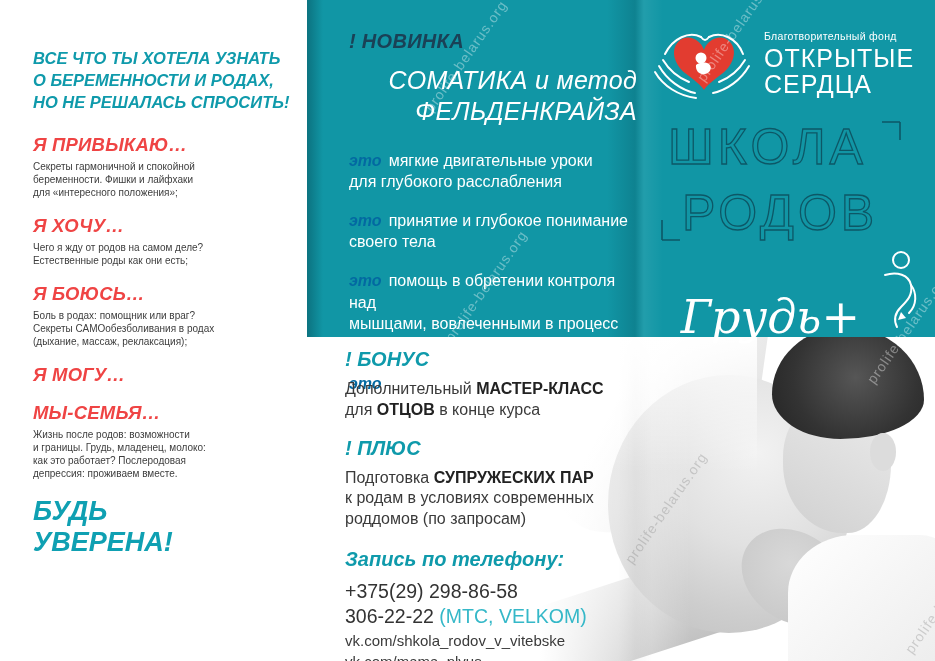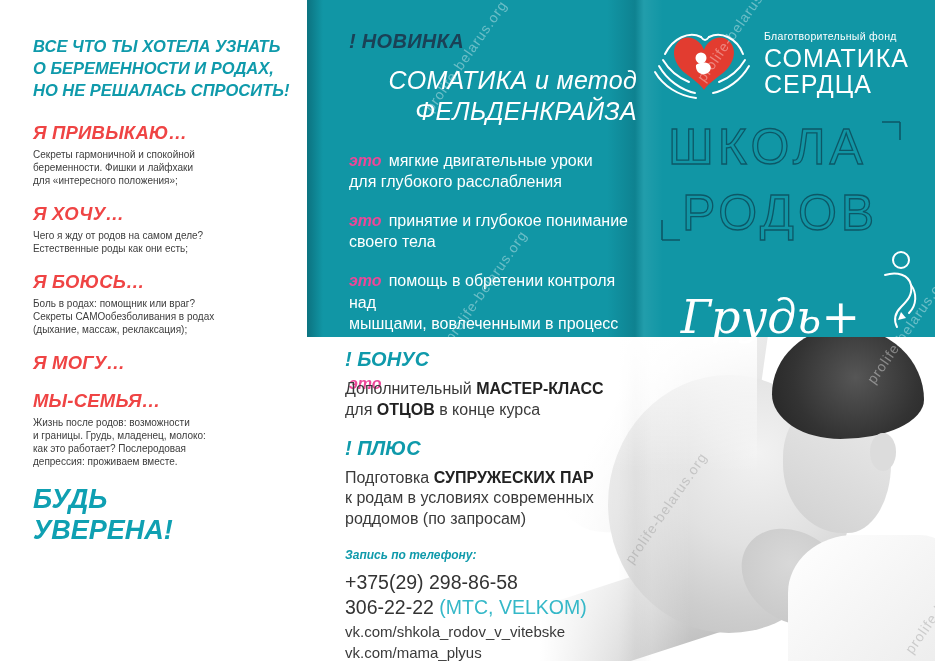--- a/index.html
+++ b/index.html
@@ -2,47 +2,47 @@
 <html><head>
 <meta charset="utf-8">
 <style>
   html,body{margin:0;padding:0;background:#fff;font-family:"Liberation Sans",sans-serif;}
   .page{position:relative;width:935px;height:661px;overflow:hidden;background:#fff;}
 
   
   .panel-left{position:absolute;left:0;top:0;width:307px;height:661px;background:#fff;
               box-sizing:border-box;padding:36px 12px 0 33px;z-index:2;}
   .intro{color:#0f9aab;font-weight:bold;font-style:italic;font-size:16.5px;line-height:1.33;
-         white-space:pre-line;margin:0 0 20px;}
+         white-space:pre-line;margin:12px 0 20px;}
   .sec-title{color:#ef4444;font-weight:bold;font-style:italic;font-size:18.5px;margin:16px 0 4px;letter-spacing:.2px;}
   .sec-body{color:#3d3d3d;font-size:10px;line-height:1.3;margin:0 0 10px;white-space:pre-line;}
   .closing{color:#0fa0b2;font-weight:bold;font-style:italic;font-size:27px;line-height:1.15;
            white-space:pre-line;margin:16px 0 0;}
 
   
   .teal-band{position:absolute;left:307px;top:0;width:628px;height:337px;background:#1196a5;z-index:1;}
   .band-fold-left{position:absolute;left:0;top:0;width:16px;height:100%;
         background:linear-gradient(to right,rgba(0,40,50,.32),rgba(0,40,50,0));}
   .band-fold-mid{position:absolute;left:300px;top:0;width:56px;height:100%;
         background:linear-gradient(to right,rgba(0,40,50,0),rgba(0,40,50,.18) 50%,rgba(255,255,255,.07) 66%,rgba(255,255,255,0));}
 
   .middle-top{position:absolute;left:349px;top:30px;width:288px;z-index:3;}
   .novelty{color:#1a4156;font-weight:bold;font-style:italic;font-size:20px;margin:0 0 12px;letter-spacing:.3px;}
   .somatic-title{color:#fff;font-style:italic;font-weight:400;font-size:25px;line-height:1.22;
                  white-space:pre-line;margin:0 0 24px;letter-spacing:.3px;text-align:right;}
   .bullet{margin:0 0 18px;font-size:16px;line-height:1.32;color:#fff;}
-  .bullet .pfx{color:#ec4899;font-weight:bold;font-style:italic;margin-right:7px;}
+  .bullet .pfx{color:#0369a1;font-weight:bold;font-style:italic;margin-right:7px;}
   .bullet .txt{white-space:pre-line;text-align:right;}
 
   
   .middle-bottom{position:absolute;left:345px;top:348px;width:305px;z-index:4;}
   .mb-label{color:#0f9aab;font-weight:bold;font-style:italic;font-size:20px;margin:0 0 8px;}
   .mb-text{color:#3a3a3a;font-size:16px;line-height:1.3;margin:0 0 16px;}
   .mb-text b{color:#222;}
-  .contact-label{color:#0f9aab;font-weight:bold;font-style:italic;font-size:12px;margin:18px 0 8px;}
+  .contact-label{color:#0f9aab;font-weight:bold;font-style:italic;font-size:20px;margin:18px 0 8px;}
   .phone{color:#333;font-size:19.5px;line-height:1.3;margin:0;}
   .phone .note{color:#35b8c8;}
   .vk{color:#3a3a3a;font-size:15px;line-height:1.45;margin:0;}
 
   
   .right-top{position:absolute;left:630px;top:0;width:305px;height:337px;z-index:3;}
   .logo-row{position:absolute;left:18px;top:18px;display:flex;}
   .logo-text{margin-left:4px;padding-top:12px;}
   .fund-type{color:#fff;font-size:10.5px;letter-spacing:.3px;margin:0 0 3px;font-weight:400;}
   .fund-name{color:#fff;font-size:25px;line-height:1.05;font-weight:300;letter-spacing:1px;margin:0;}
@@ -183,21 +183,21 @@
           <path d="M14 42 C20 52 30 60 40 64"></path>
           <path d="M100 48 C92 62 78 72 64 75"></path>
           <path d="M96 42 C90 52 80 60 70 64"></path>
         </g>
         <path d="M55 32 C51 20 37 15 29 24 C21 33 26 47 36 55 C44 61 52 67 55 72 C58 67 66 61 74 55 C84 47 89 33 81 24 C73 15 59 20 55 32 Z" fill="#e23c30"></path>
         <circle cx="52" cy="40" r="5.5" fill="#ffffff"></circle>
         <path d="M47 47 C46 55 54 59 60 54 C63 51 62 46 58 45 C54 44 49 45 47 47 Z" fill="#ffffff"></path>
       </svg>
       <div class="logo-text">
         <p class="fund-type">Благотворительный фонд</p>
-        <p class="fund-name">СОМАТИКА</p>
+        <p class="fund-name">ОТКРЫТЫЕ</p>
         <p class="fund-name">СЕРДЦА</p>
       </div>
     </div>
 
     <svg class="school" width="254" height="132" viewBox="0 0 254 132">
       <text x="12" y="48" font-family="Liberation Sans, sans-serif" font-size="50" letter-spacing="4" fill="none" stroke="#0d5766" stroke-width="1.3">ШКОЛА</text>
       <text x="26" y="114" font-family="Liberation Sans, sans-serif" font-size="50" letter-spacing="4" fill="none" stroke="#0d5766" stroke-width="1.3">РОДОВ</text>
       <path d="M226 6 h18 M244 6 v18" stroke="#0d5766" stroke-width="1.6" fill="none"></path>
       <path d="M6 104 v20 M6 124 h18" stroke="#0d5766" stroke-width="1.6" fill="none"></path>
     </svg>

